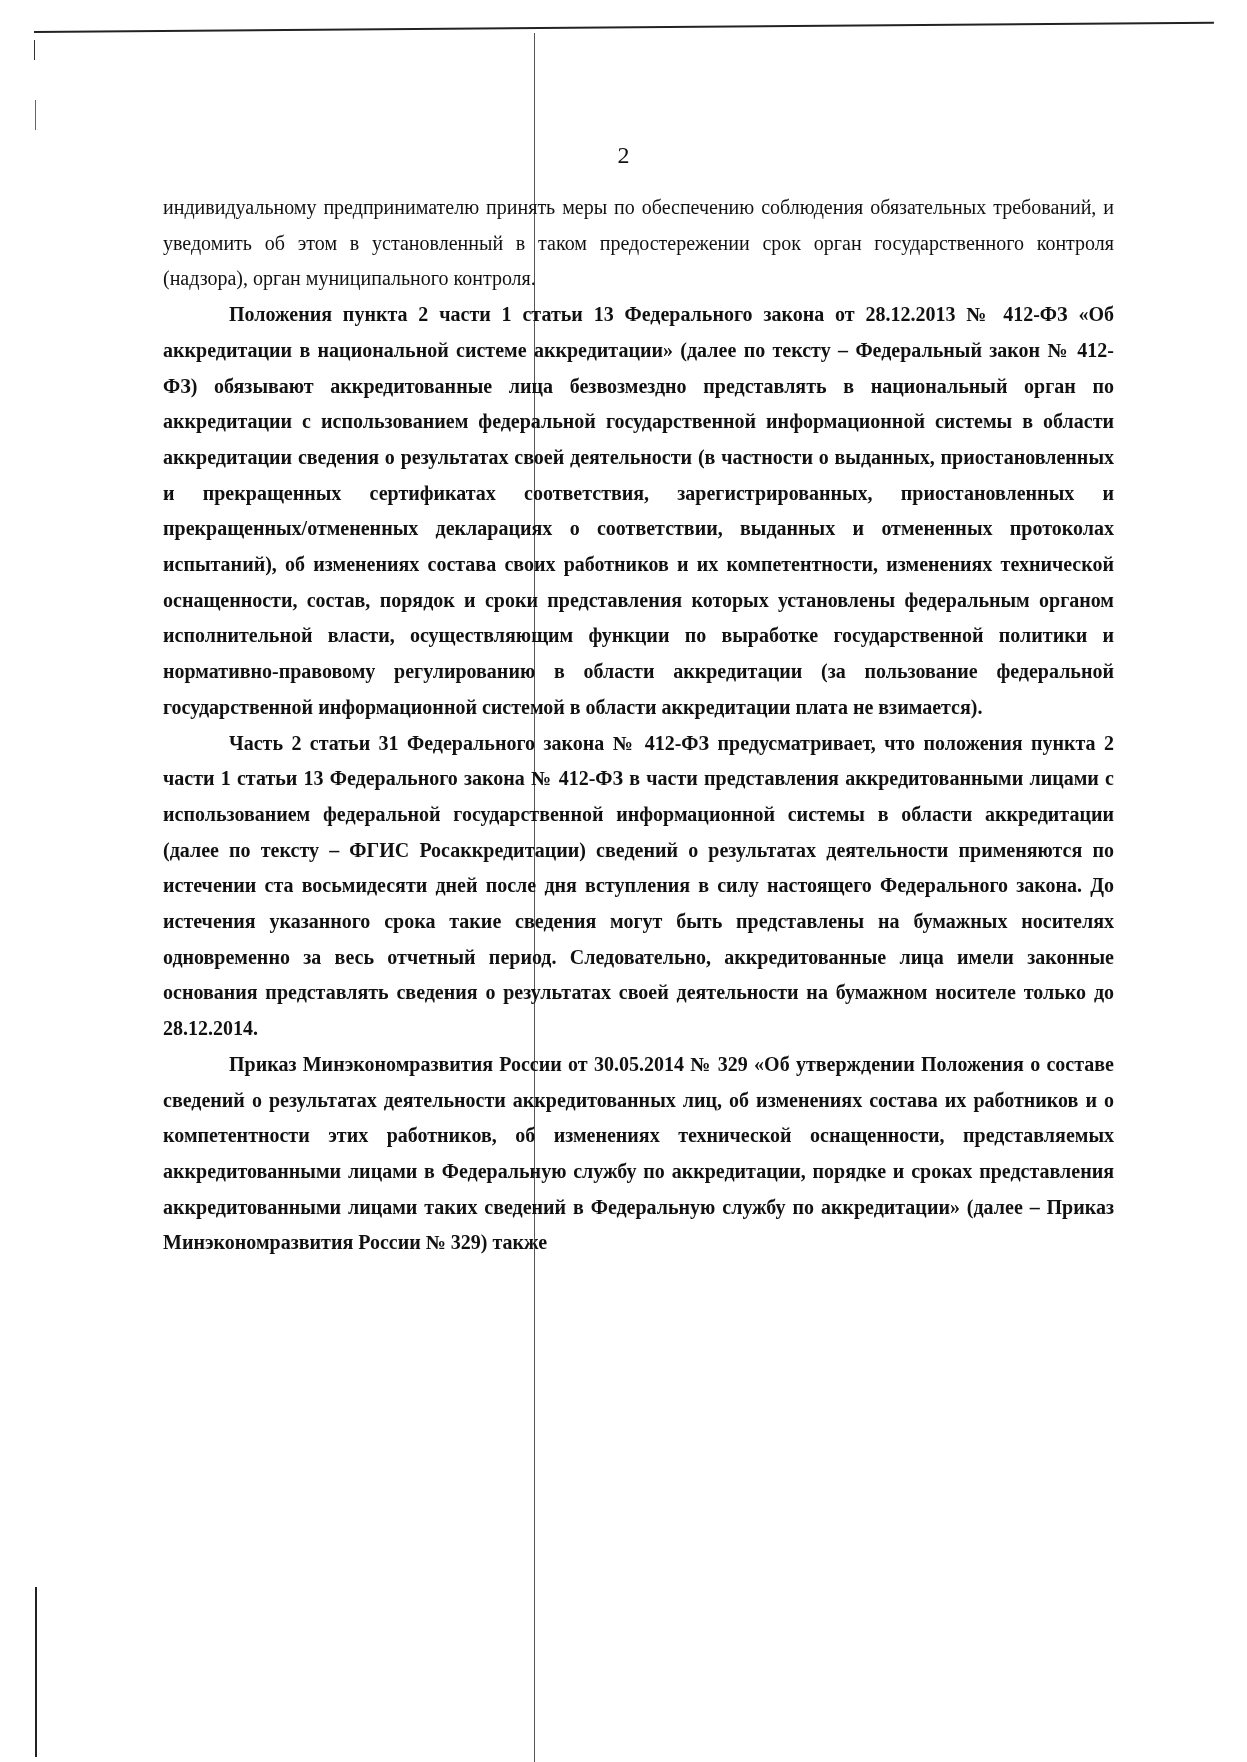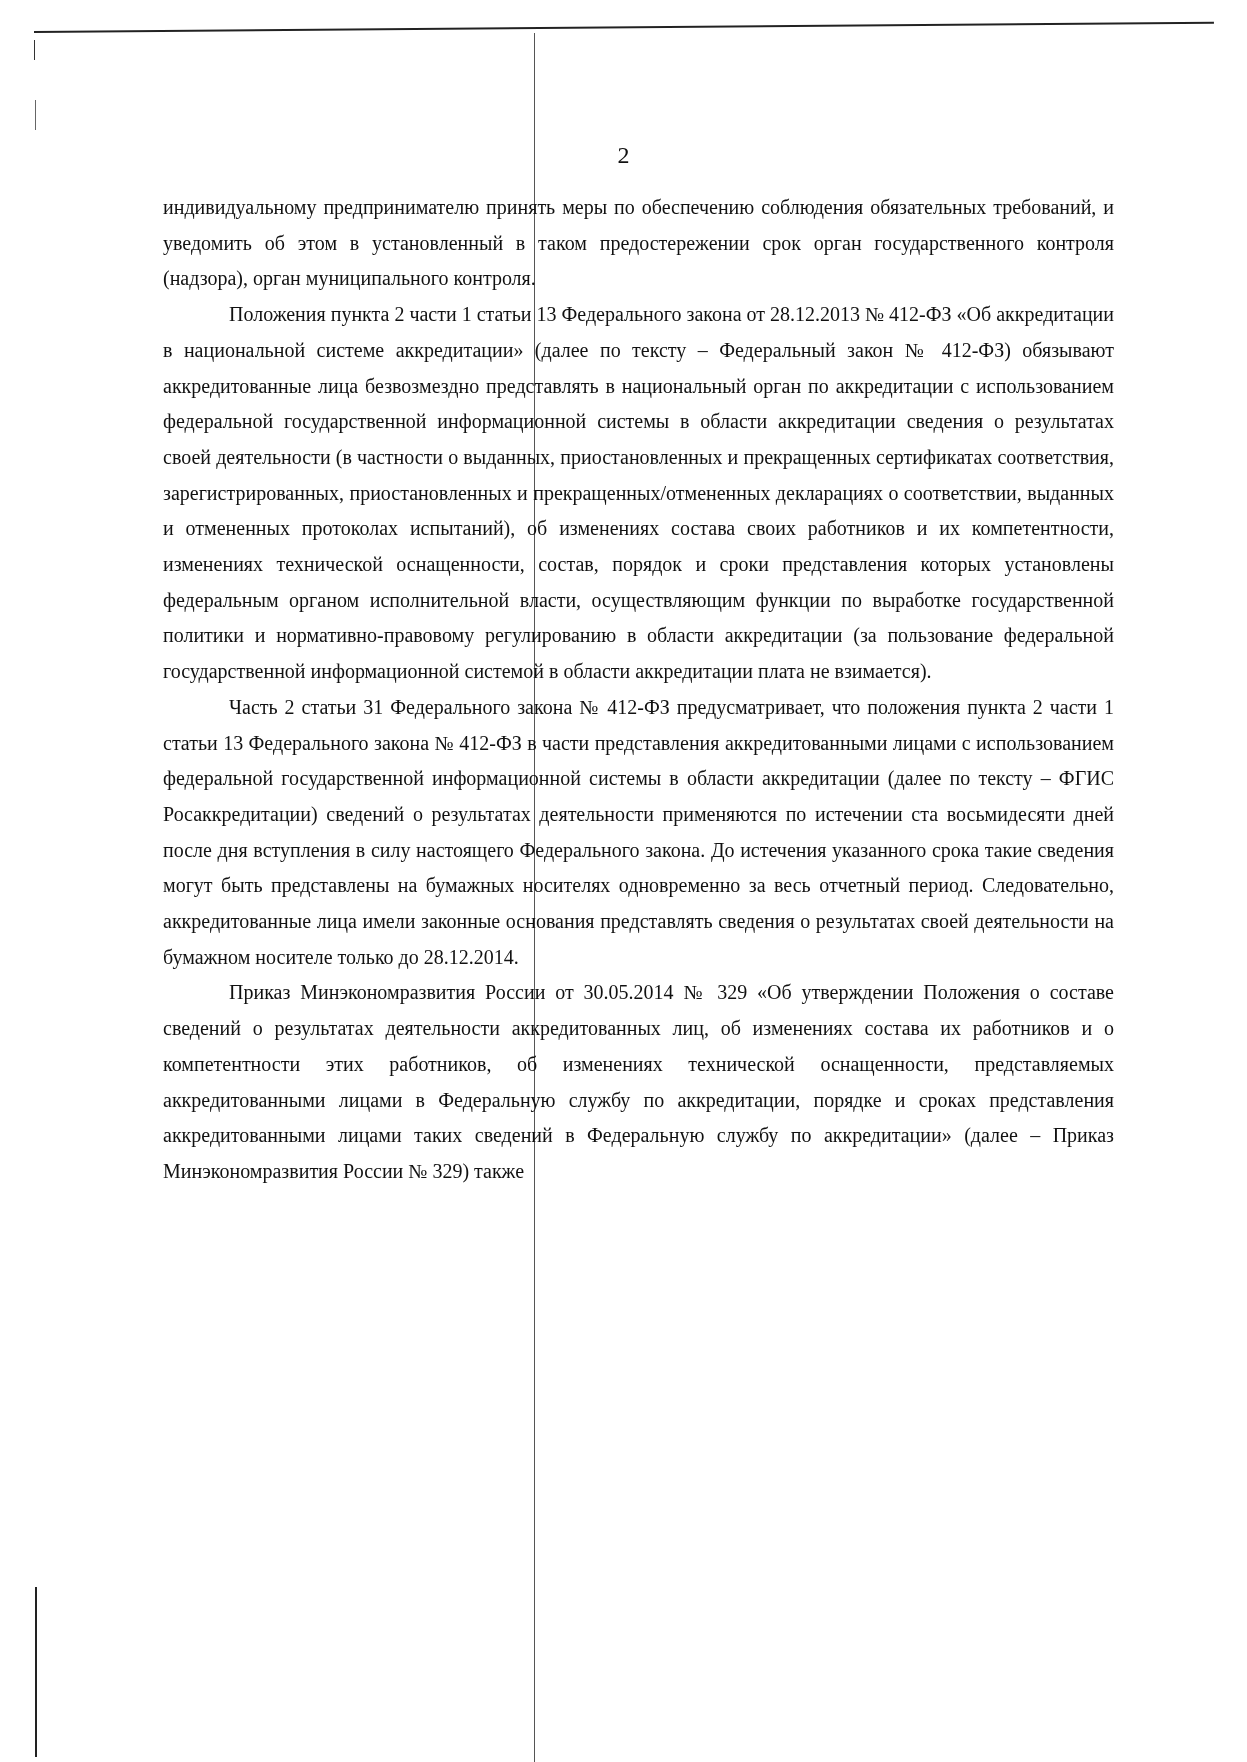--- a/index.html
+++ b/index.html
@@ -11,21 +11,21 @@
   .border-left-bottom { position: absolute; left: 35px; top: 1587px; width: 2px; height: 170px; background: #222; }
   .fold-line { position: absolute; left: 534px; top: 33px; width: 1px; height: 1730px; background: #555; }
 
   .page-number { position: absolute; left: 0; width: 1247px; top: 142px; text-align: center;
     font-family: "Liberation Serif", "DejaVu Serif", serif; font-size: 24px; color: #111; }
 
   .text { position: absolute; left: 163px; top: 190px; width: 951px;
     font-family: "Liberation Serif", "DejaVu Serif", serif; font-size: 20px; line-height: 35.7px;
     color: #111; text-align: justify; }
   .text p { margin: 0; text-indent: 0; }
-  .text p.indent { text-indent: 66px; }
+  .text p.indent { text-indent: 66px; font-weight: bold; }
 </style>
 </head>
 <body>
 
 <div class="page">
   <div class="border-top"></div>
   <div class="border-left-top"></div>
   <div class="border-left"></div>
   <div class="border-left-bottom"></div>
   <div class="fold-line"></div>

